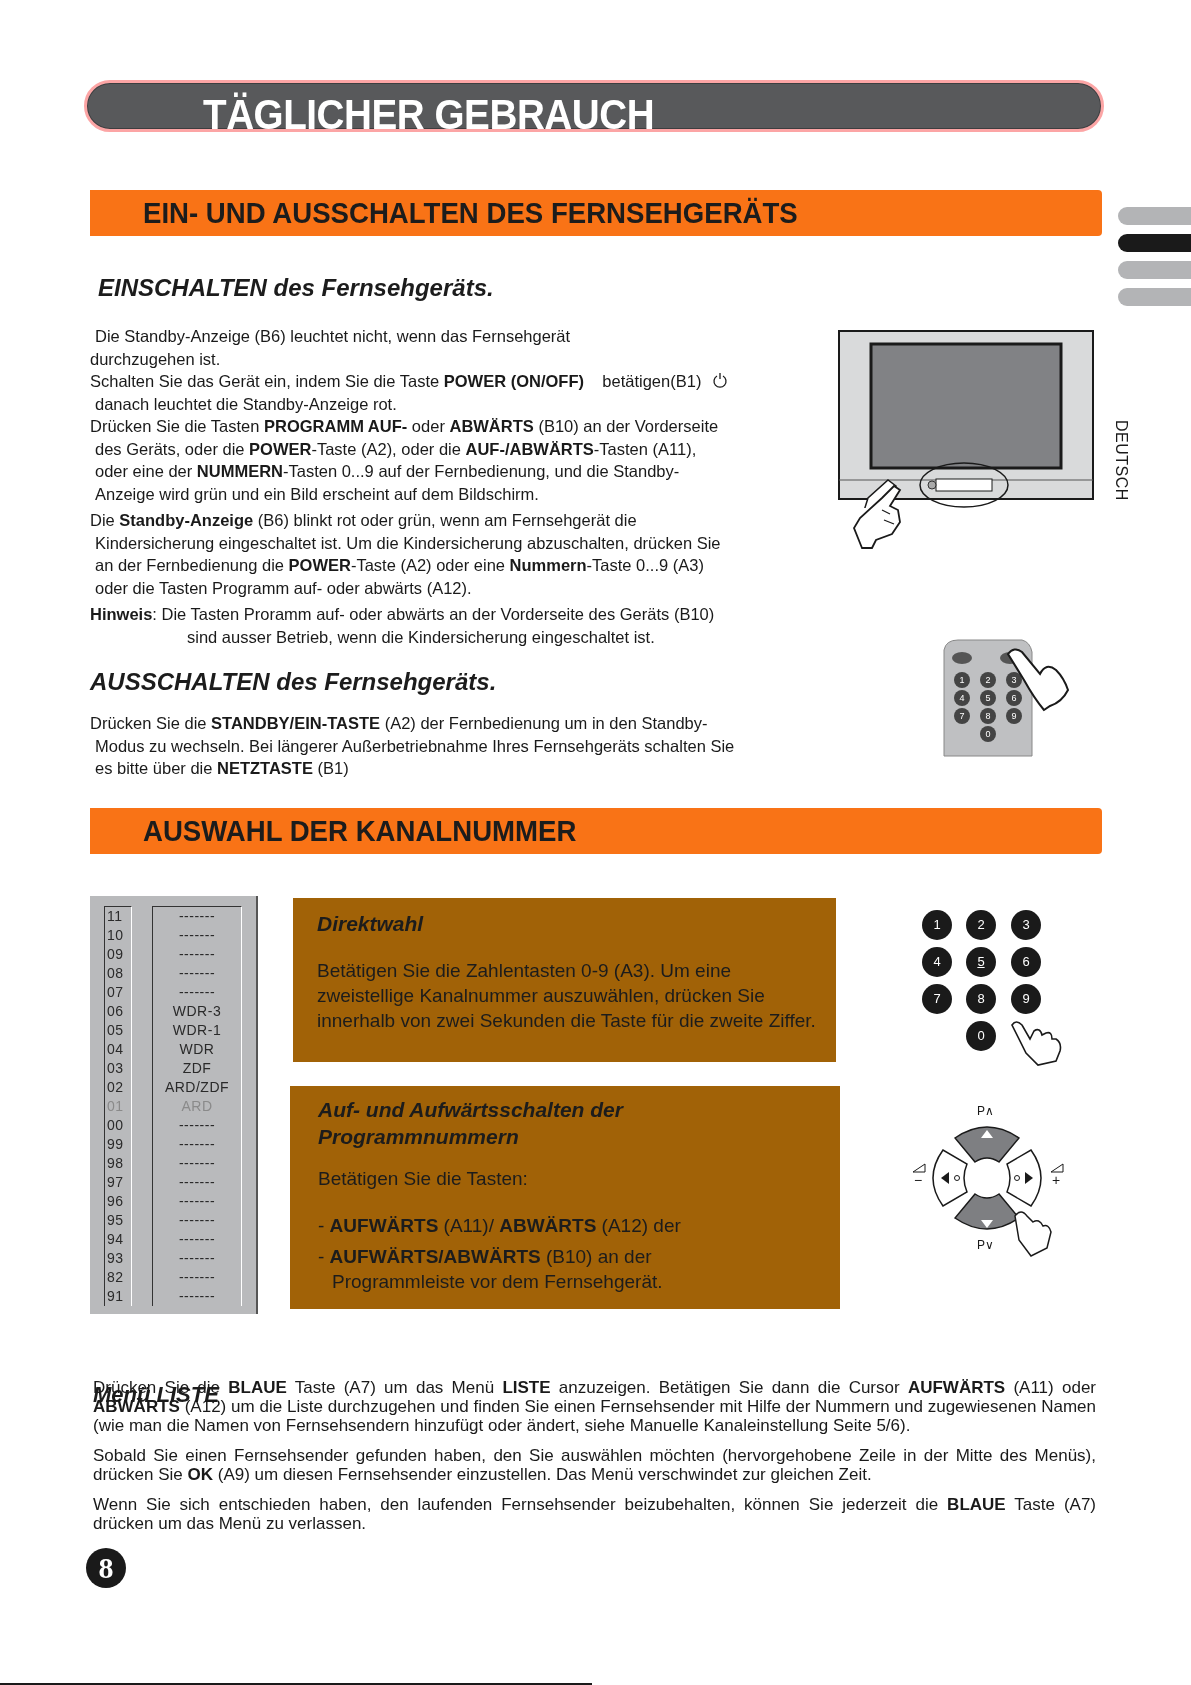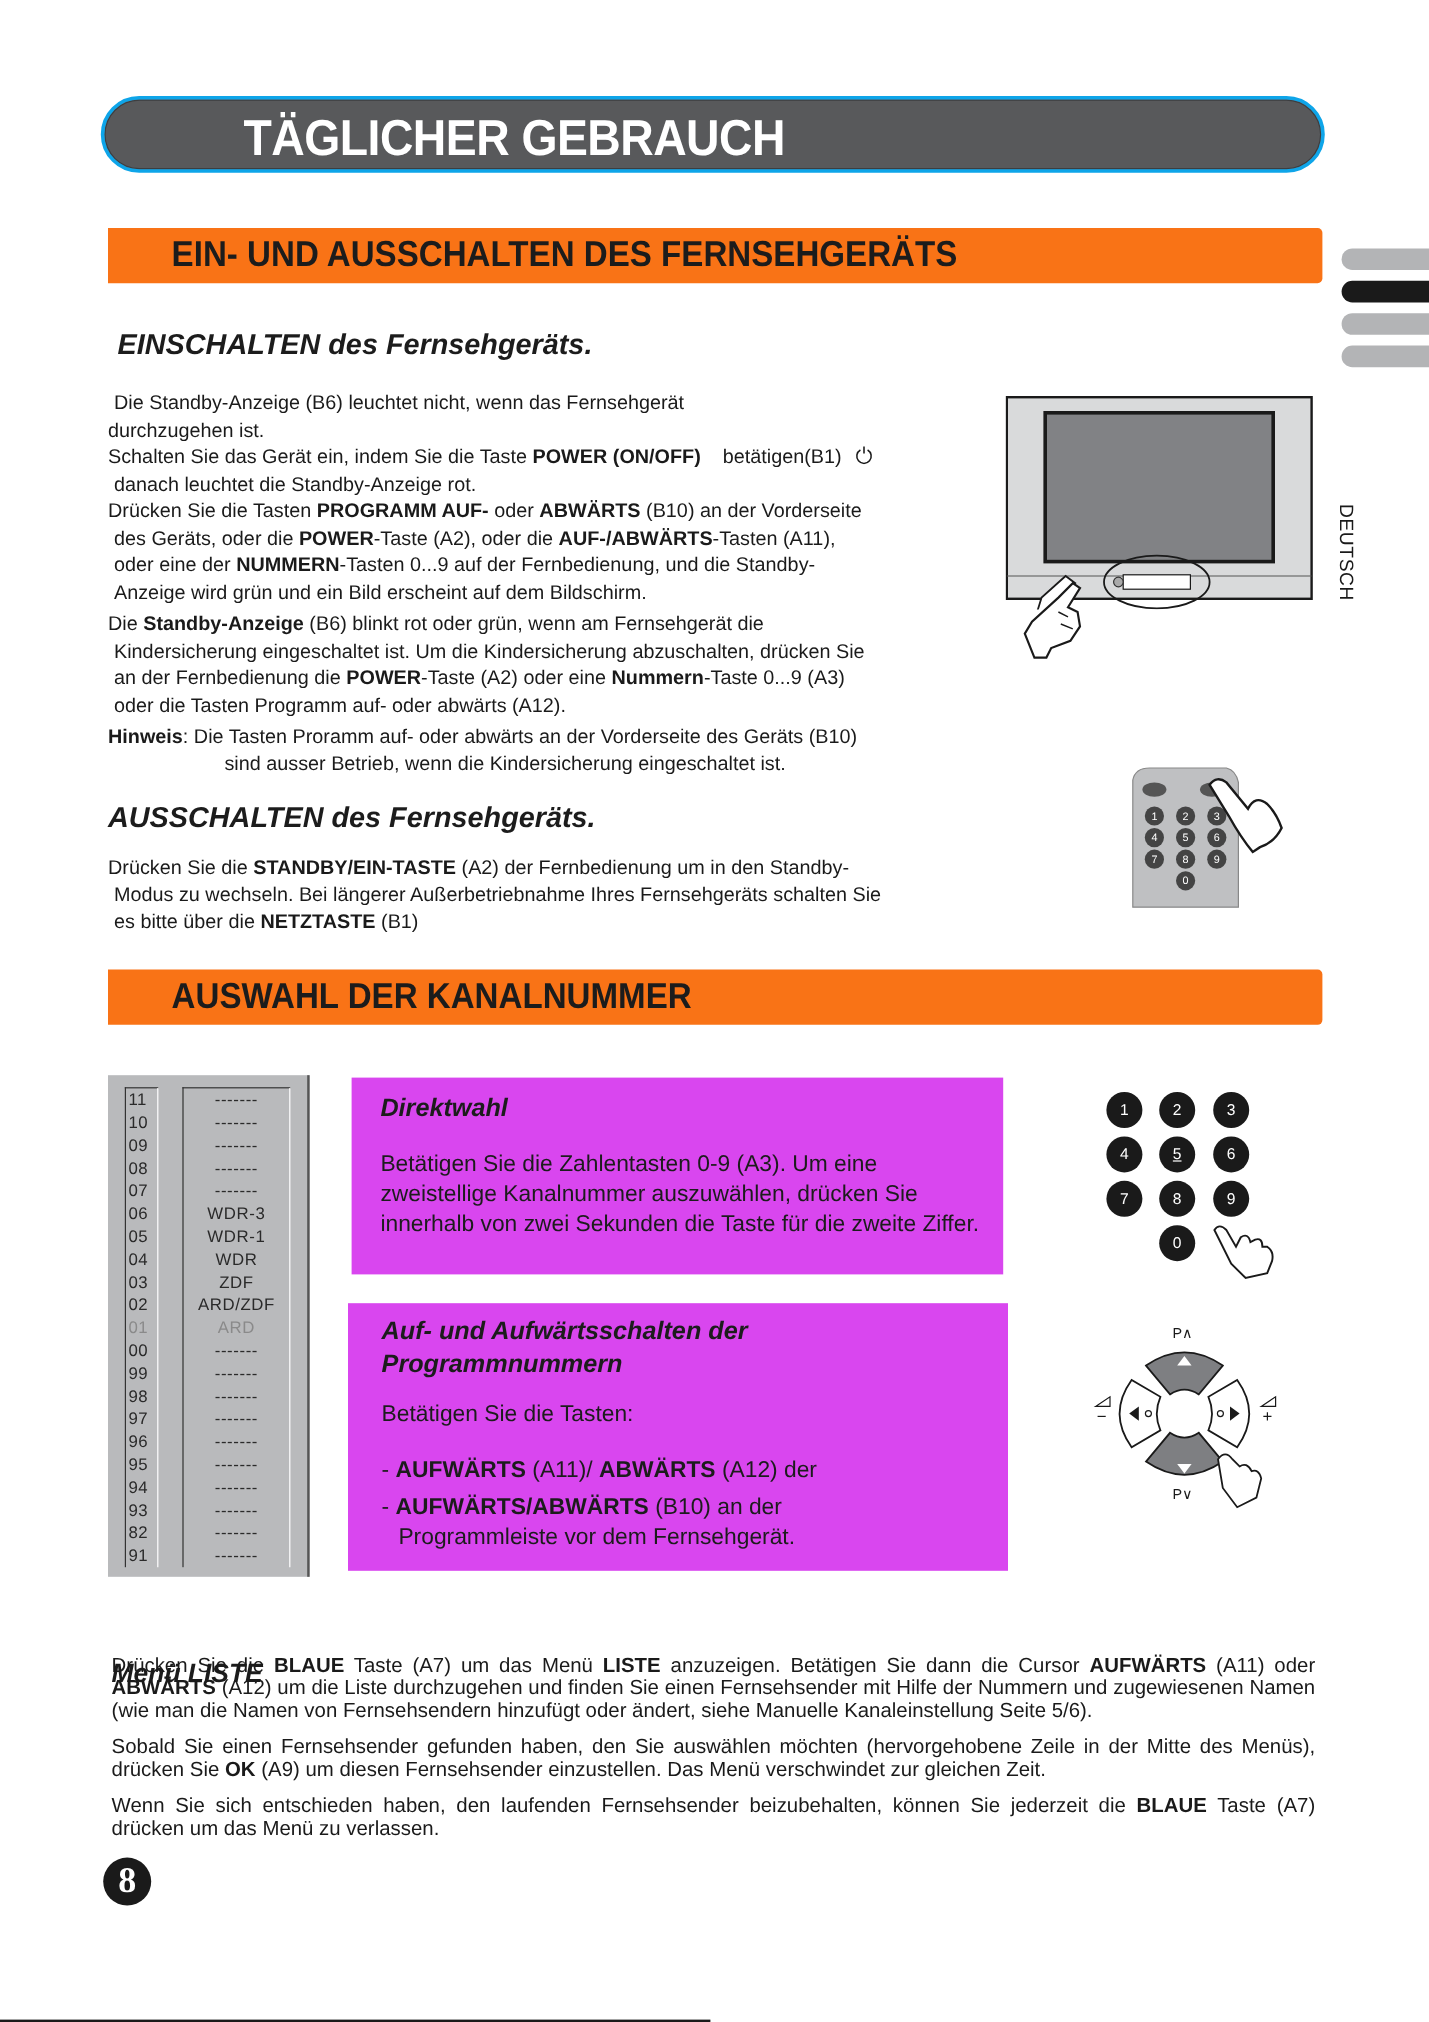--- a/index.html
+++ b/index.html
@@ -3,23 +3,23 @@
 <meta charset="utf-8">
 <style>
   * { box-sizing: border-box; margin: 0; padding: 0; }
   html, body { width: 1191px; height: 1685px; background: #ffffff; overflow: hidden; }
   body { position: relative; font-family: "Liberation Sans", sans-serif; color: #1a1a1a; }
 
   .abs { position: absolute; }
 
   
   .title-pill {
-    left: 84px; top: 80px; width: 1020px; height: 64px;
+    left: 84px; top: 80px; width: 1020px; height: 52px;
     background: #58595b; border-radius: 34px 34px 34px 34px;
-    border: 3px solid #0ea5e9; box-shadow: inset 0 0 0 1px #3d3e40;
+    border: 3px solid #fca5a5; box-shadow: inset 0 0 0 1px #3d3e40;
   }
   .title-pill span {
     position: absolute; left: 116px; top: 8px;
     font-family: "Liberation Sans", sans-serif; font-weight: bold;
     font-size: 42px; color: #ffffff; letter-spacing: -0.5px;
     transform: scaleX(0.92); transform-origin: left center;
   }
 
   
   .section-bar {
@@ -66,21 +66,21 @@
   .chlist .namecol {
     position: absolute; left: 62px; top: 10px; width: 90px; height: 400px;
     border-left: 1px solid #333; border-top: 1px solid #333; border-right: 1px solid #fff;
   }
   .ch-row { height: 19px; font-size: 14px; line-height: 19px; color: #2a2a2a; letter-spacing: 0.5px; }
   .ch-row.dim { color: #8a8a8a; }
   .numcol .ch-row { padding-left: 2px; }
   .namecol .ch-row { text-align: center; }
 
   
-  .info-box { background: #d946ef; }
+  .info-box { background: #a16207; }
   .info-title { font-weight: bold; font-style: italic; font-size: 21px; color: #1c1c1c; line-height: 27px; }
   .info-text { font-size: 19px; line-height: 25px; color: #1c1c1c; }
 
   
   .keypad { left: 910px; top: 900px; width: 160px; height: 160px; }
   .key {
     position: absolute; width: 30px; height: 30px; border-radius: 50%;
     background: #1a1a1a; color: #fff; font-size: 13px; text-align: center; line-height: 30px;
   }
 

